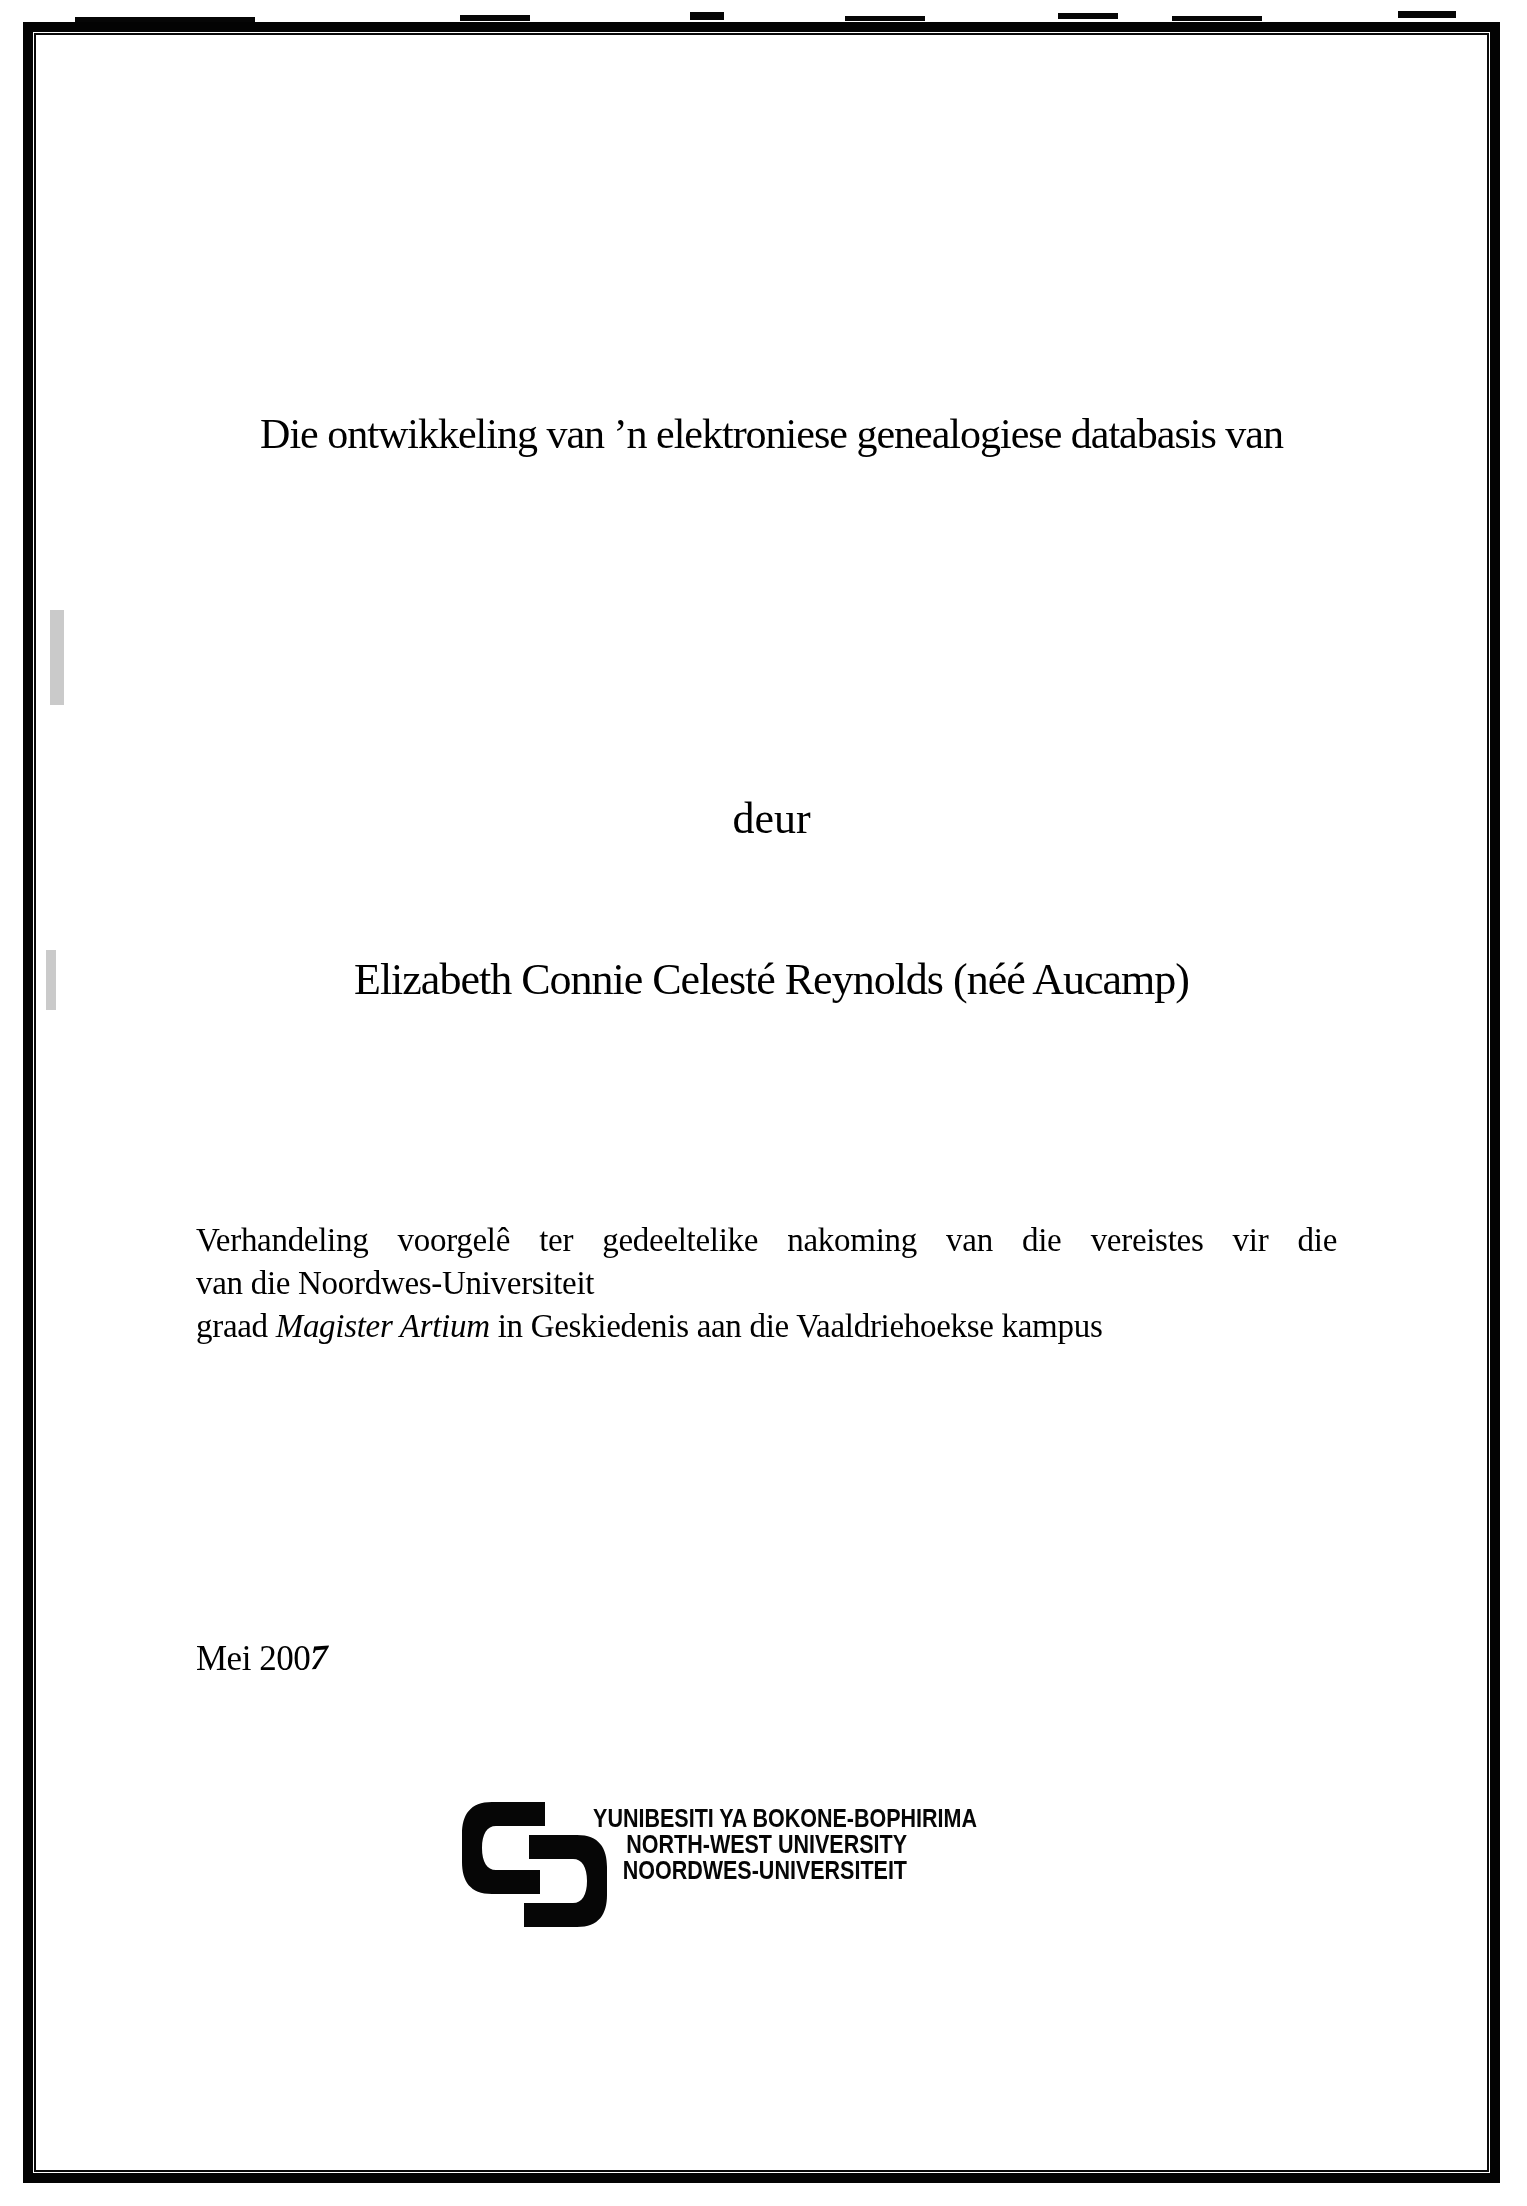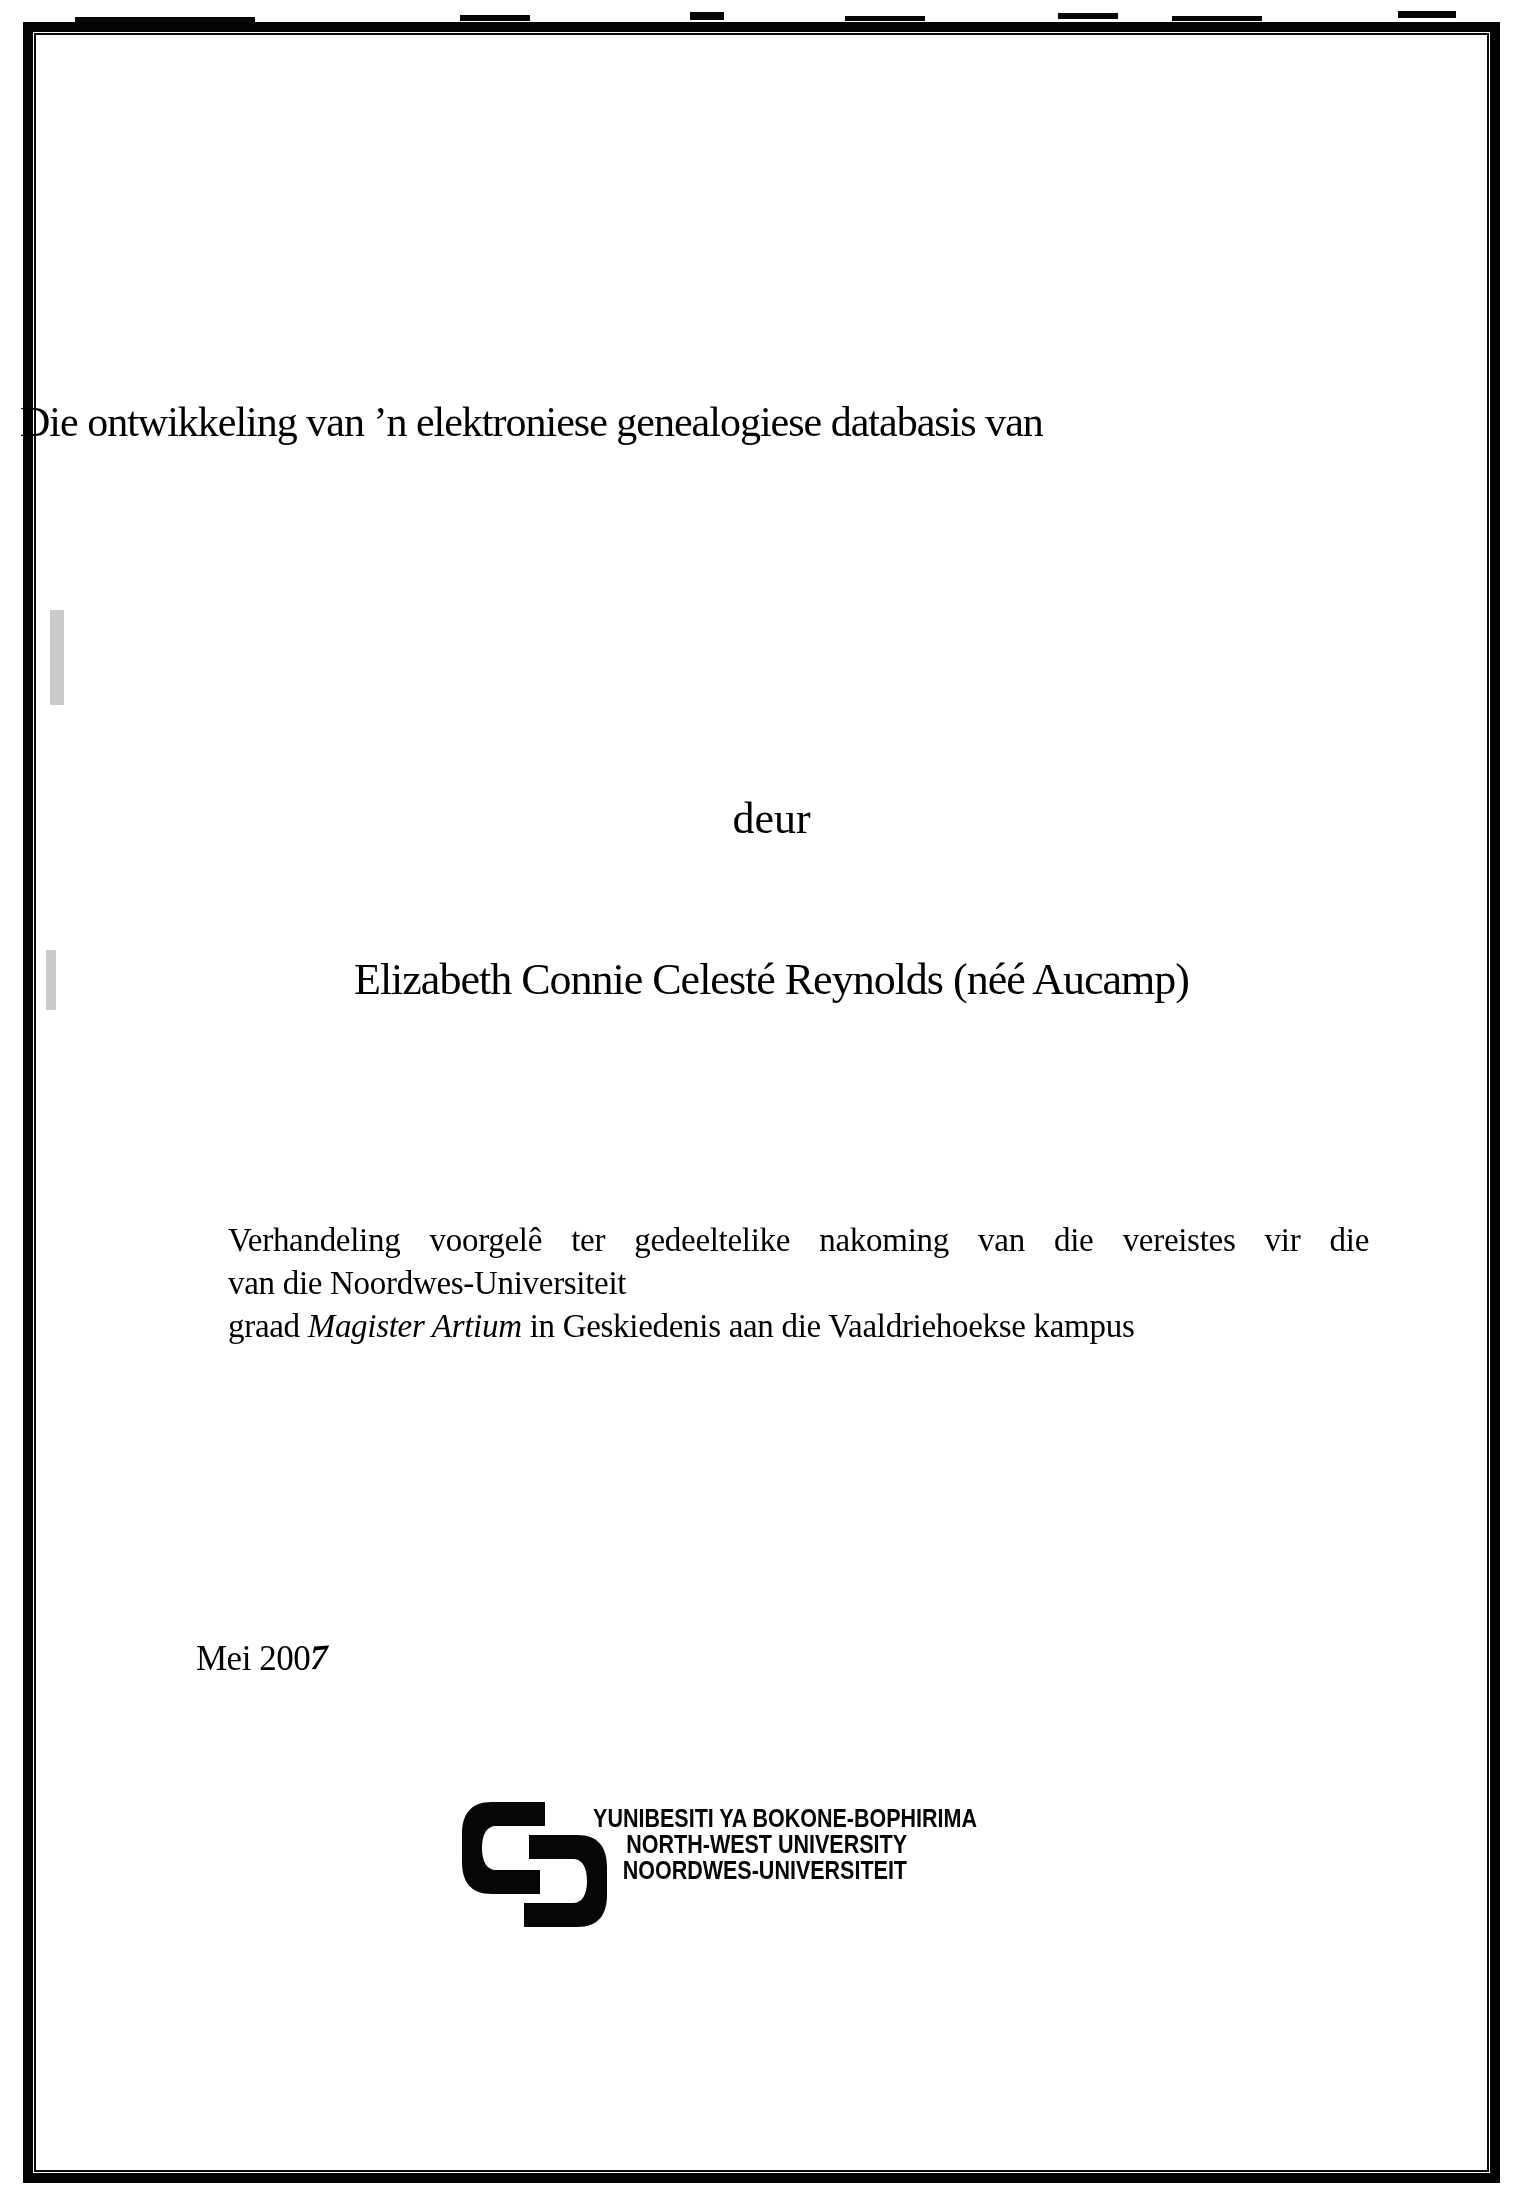--- a/index.html
+++ b/index.html
@@ -15,37 +15,37 @@
   }
   .frame-inner {
     position:absolute; inset:1px; border:2px solid #0a0a0a;
   }
   
   .streak { position:absolute; background:#060606; }
   .smudge { position:absolute; background:#8a8a8a; opacity:.45; }
 
   .title {
     position:absolute; top:376px; left:16px; right:0;
-    font-size:42px; line-height:84px;
-    letter-spacing:-1px; font-weight:normal; margin:4px;
+    text-align:center; font-size:42px; line-height:84px;
+    letter-spacing:-1px; font-weight:normal; margin:16px;
   }
   .title .tline { display:block; white-space:nowrap; }
 
   .byline {
     position:absolute; top:799px; left:16px; right:0;
     text-align:center; font-size:44px; line-height:40px;
   }
   .author {
     position:absolute; top:956px; left:16px; right:0;
     text-align:center; font-size:44px; line-height:48px; letter-spacing:-1px;
     white-space:nowrap;
   }
   .statement {
     position:absolute; top:1219px; left:196px; width:1141px;
-    font-size:33px; line-height:43px; letter-spacing:-0.3px;margin-left:32px;
+    font-size:33px; line-height:43px; letter-spacing:-0.3px;
   }
   .statement .just {
     text-align:justify; text-align-last:justify;
   }
   .supervisor-block {
     position:absolute; top:1636px; left:196px;
     font-size:35px; line-height:46px; letter-spacing:-0.5px;
   }
   .odd-seven {
     display:inline-block;

